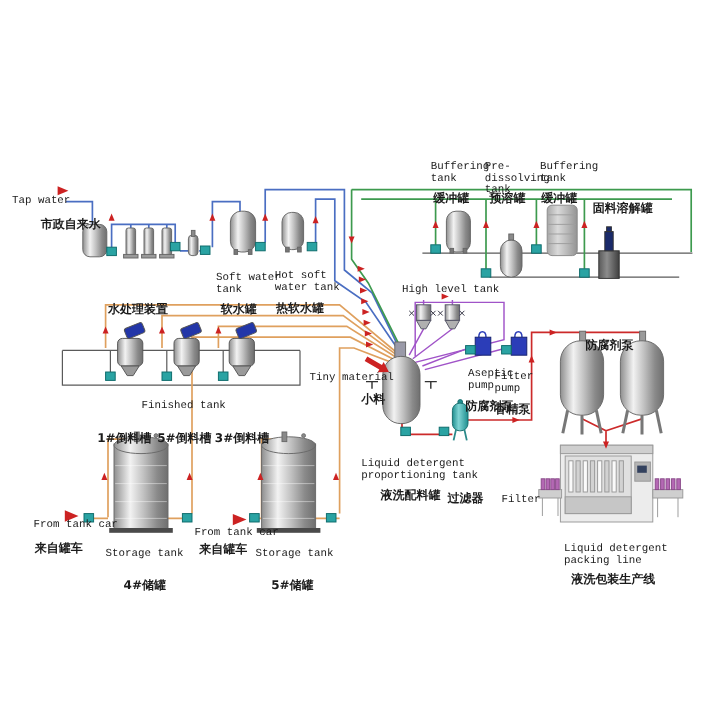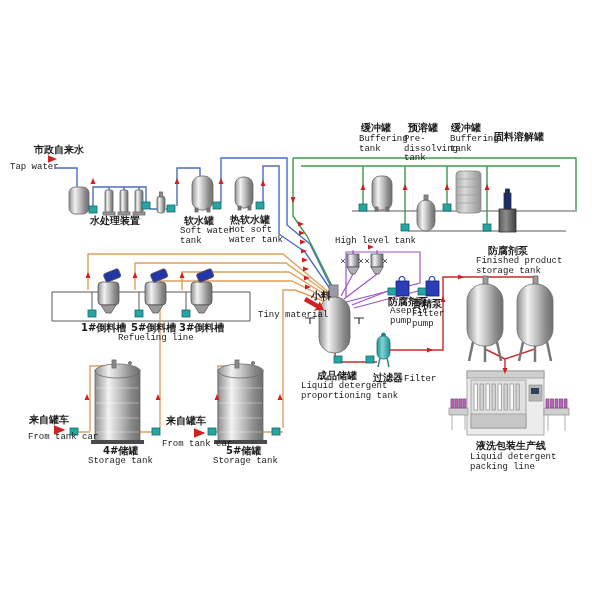--- a/index.html
+++ b/index.html
@@ -1,20 +1,20 @@
 <!DOCTYPE html>
 <html><head>
 <meta charset="utf-8">
 <style>
   html,body{margin:0;padding:0;background:#fff;}
   .stage{position:relative;width:600px;height:600px;background:#ffffff;outline:1px solid #dcdcdc;overflow:hidden;}
   .stage svg{position:absolute;left:0;top:0;}
-  .zh{position:absolute;font:bold 10px "DejaVu Sans","Liberation Sans",sans-serif;color:#1b1b1b;white-space:pre;line-height:10px;}
+  .zh{position:absolute;font:bold 10px "DejaVu Sans","Liberation Sans",sans-serif;color:#1b1b1b;white-space:pre;line-height:10px;margin-top:38px;}
   .en{position:absolute;font:9px "Liberation Mono","DejaVu Sans Mono",monospace;color:#1b1b1b;white-space:pre-line;line-height:9.5px;}
-  .lblrow{position:absolute;display:flex;gap:1px;align-items:baseline;}
+  .lblrow{position:absolute;display:flex;gap:15px;align-items:baseline;}
   .lblrow .zh,.lblrow .en{position:static;}
 </style>
 </head>
 <body>
 
 <div class="stage">
 
 <svg width="600" height="600" viewBox="0 0 600 600">
   <defs>
     <linearGradient id="steel" x1="0" y1="0" x2="1" y2="0">
@@ -341,58 +341,56 @@
 tank</div>
 
 <div class="zh" style="left:451px;top:123px">缓冲罐</div>
 <div class="en" style="left:450px;top:135px">Buffering
 tank</div>
 
 <div class="zh" style="left:494px;top:132px">固料溶解罐</div>
 
 <div class="en" style="left:335px;top:237px">High level tank</div>
 
-<div class="zh" style="left:311px;top:291px">小料</div>
+<div class="zh" style="left:301px;top:291px">小料</div>
 <div class="en" style="left:258px;top:311px">Tiny material</div>
 
 <div class="zh" style="left:388px;top:297px">防腐剂泵</div>
 <div class="en" style="left:390px;top:307px">Aseptic
 pump</div>
 
 <div class="zh" style="left:412px;top:299px">香精泵</div>
 <div class="en" style="left:412px;top:310px">Filter
 pump</div>
 
 <div class="zh" style="left:81px;top:323px">1#倒料槽</div>
 <div class="zh" style="left:131px;top:323px">5#倒料槽</div>
 <div class="zh" style="left:179px;top:323px">3#倒料槽</div>
-<div class="en" style="left:118px;top:334px">Refueling line</div>
+<div class="en" style="left:118px;top:334px">Finished tank</div>
 
 <div class="zh" style="left:29px;top:415px">来自罐车</div>
 <div class="en" style="left:28px;top:433px">From tank car</div>
 
 <div class="zh" style="left:166px;top:416px">来自罐车</div>
 <div class="en" style="left:162px;top:440px">From tank car</div>
 
 <div class="zh" style="left:103px;top:446px">4#储罐</div>
 <div class="en" style="left:88px;top:457px">Storage tank</div>
 
 <div class="zh" style="left:226px;top:446px">5#储罐</div>
 <div class="en" style="left:213px;top:457px">Storage tank</div>
 
-<div class="zh" style="left:317px;top:371px">成品储罐</div>
+<div class="zh" style="left:317px;top:371px">液洗配料罐</div>
 <div class="en" style="left:301px;top:382px">Liquid detergent
 proportioning tank</div>
 
 <div class="lblrow" style="left:373px;top:373px">
   <span class="zh">过滤器</span>
   <span class="en">Filter</span>
 </div>
 
 <div class="zh" style="left:488px;top:246px">防腐剂泵</div>
-<div class="en" style="left:476px;top:257px">Finished product
-storage tank</div>
 
 <div class="zh" style="left:476px;top:441px">液洗包装生产线</div>
 <div class="en" style="left:470px;top:453px">Liquid detergent
 packing line</div>
 
 </div>
 
 </body></html>

